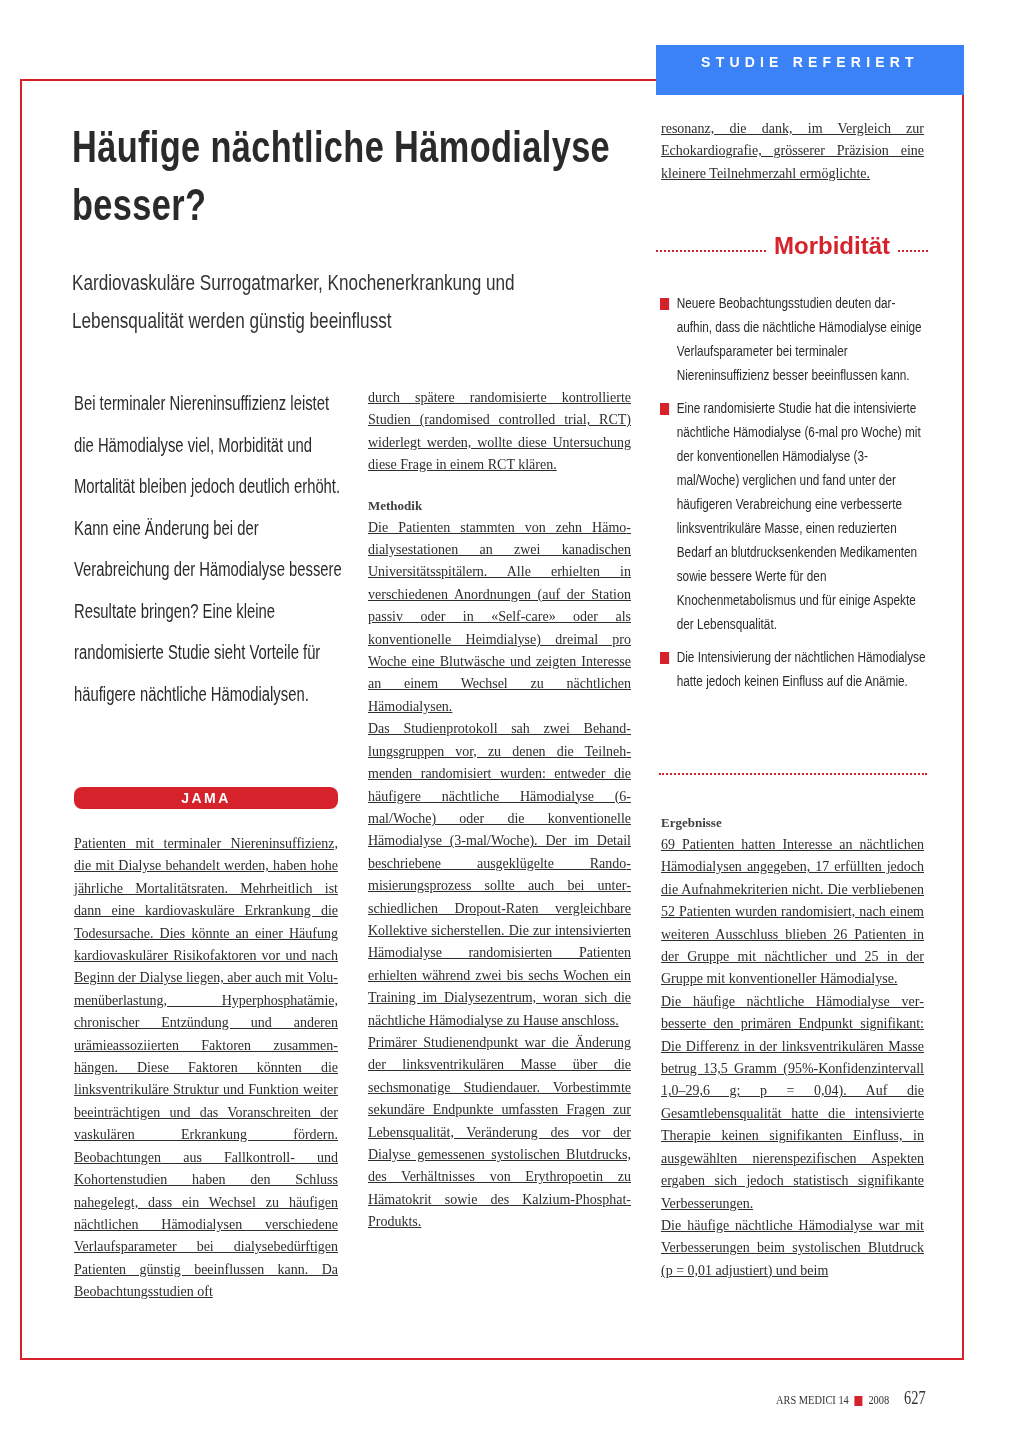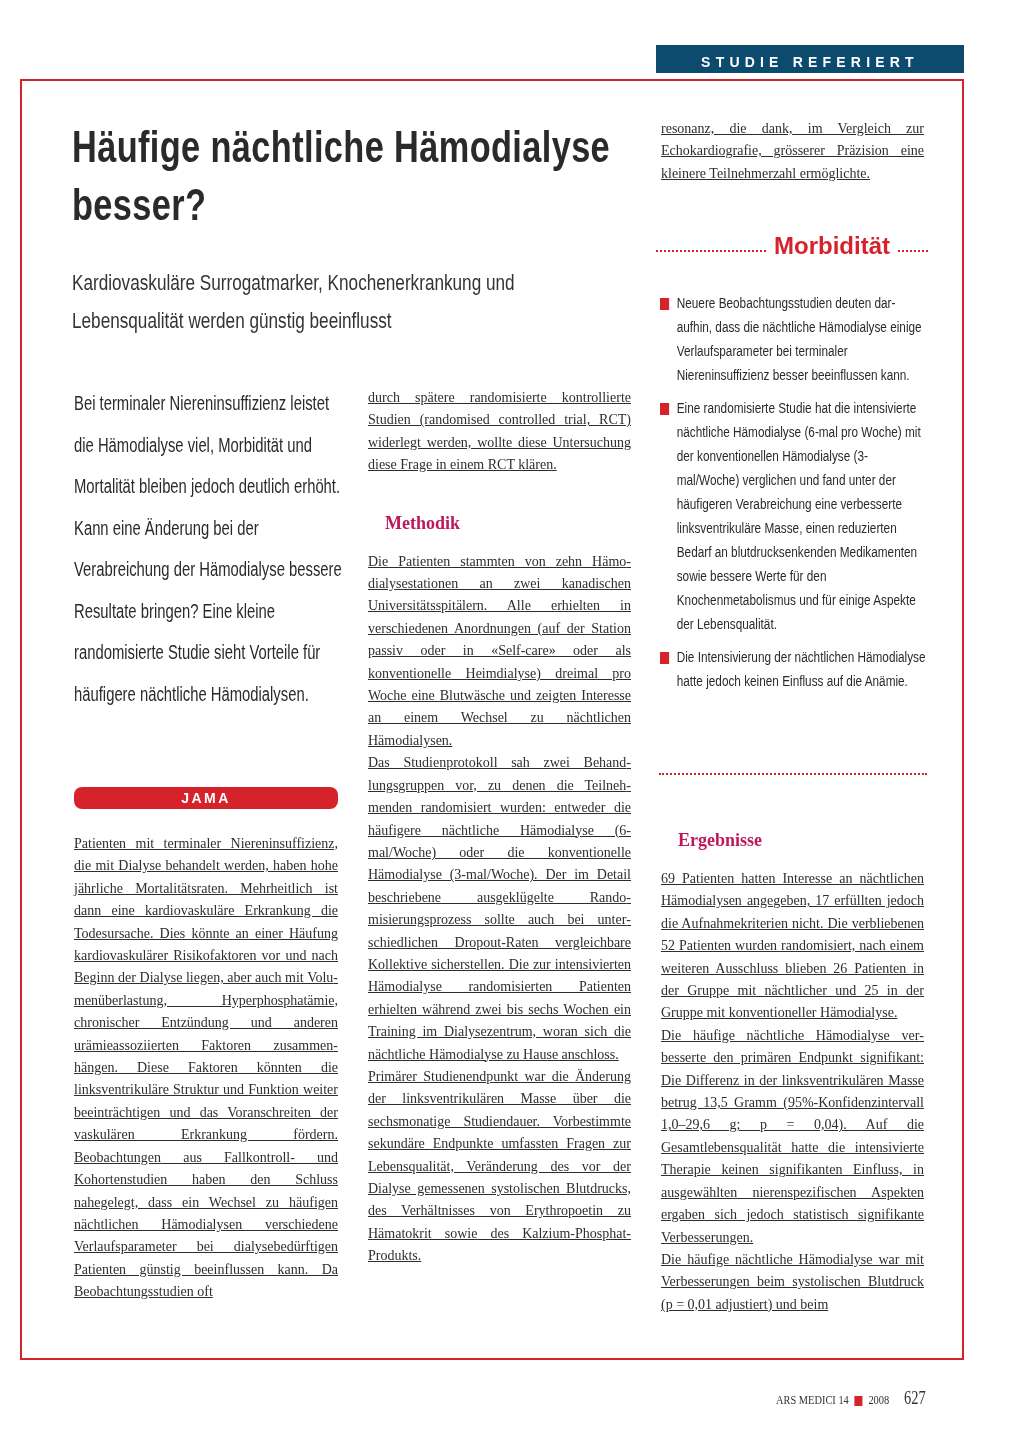--- a/index.html
+++ b/index.html
@@ -1,34 +1,34 @@
 <!DOCTYPE html>
 <html><head>
 <meta charset="utf-8">
 <style>
   html, body { margin: 0; padding: 0; background: #ffffff; }
   body { width: 1024px; height: 1448px; position: relative; overflow: hidden; font-family: "Liberation Serif", serif; color: #2a2a2a; }
 
   .frame { position: absolute; left: 20px; top: 79px; width: 944px; height: 1281px; border: 2px solid #d6222b; box-sizing: border-box; }
-  .rubric { position: absolute; left: 656px; top: 45px; width: 308px; height: 28px; background: #0c4a6e; color: #fff; font-family: "Liberation Sans", sans-serif; font-weight: bold; font-size: 14px; letter-spacing: 5.2px; text-align: center; line-height: 35px; }
+  .rubric { position: absolute; left: 656px; top: 45px; width: 308px; height: 50px; background: #3b82f6; color: #fff; font-family: "Liberation Sans", sans-serif; font-weight: bold; font-size: 14px; letter-spacing: 5.2px; text-align: center; line-height: 35px; }
 
   .title { position: absolute; left: 72px; top: 118px; width: 580px; margin: 0; font-family: "Liberation Sans", sans-serif; font-weight: bold; font-size: 44px; line-height: 58px; color: #2a2a2a; transform: scaleX(0.78); transform-origin: left top; width: 740px; letter-spacing: 0.5px; }
   .subtitle { position: absolute; left: 72px; top: 264px; margin: 0; font-family: "Liberation Sans", sans-serif; font-size: 22px; line-height: 38px; color: #333; transform: scaleX(0.78); transform-origin: left top; width: 660px; font-weight: normal; }
 
   .lead { position: absolute; left: 74px; top: 383px; width: 360px; font-family: "Liberation Sans", sans-serif; font-size: 19.5px; line-height: 41.5px; color: #2a2a2a; transform: scaleX(0.76); transform-origin: left top; }
 
   .source-bar { position: absolute; left: 74px; top: 787px; width: 264px; height: 22px; background: #d6222b; color: #fff; font-family: "Liberation Sans", sans-serif; font-weight: bold; font-size: 14px; letter-spacing: 2.5px; text-align: center; line-height: 22px; border-radius: 8px; }
 
   .col { position: absolute; font-size: 14px; line-height: 22.4px; text-align: justify; color: #2e2e2e; hyphens: manual; }
   .col p { margin: 0; text-decoration: underline; }
   .col1 { left: 74px; top: 833px; width: 264px; }
   .col2 { left: 368px; top: 387px; width: 263px; }
   .col3 { left: 661px; top: 118px; width: 263px; }
   .col3b { left: 661px; top: 812px; width: 263px; }
-  .col h3 { margin: 17px; font-size: 18px; font-weight: bold; line-height: 22px; color: #be185d; }
+  .col h3 { margin: 0; font-size: 13px; font-weight: bold; line-height: 22px; color: #404040; }
   .gap { height: 18px; }
 
   .merk-title { position: absolute; left: 656px; top: 232px; width: 272px; display: flex; align-items: center; }
   .merk-title .dots { flex: 1; border-bottom: 2px dotted #d6222b; height: 0; margin-top: 10px; }
   .merk-title .dots.short { flex: 0 0 30px; }
   .merk-title .label { font-family: "Liberation Sans", sans-serif; font-weight: bold; color: #d6222b; font-size: 24px; padding: 0 8px; }
 
   .merk-list { position: absolute; left: 660px; top: 291px; width: 350px; list-style: none; margin: 0; padding: 0; font-family: "Liberation Sans", sans-serif; font-size: 15.5px; line-height: 24px; color: #2a2a2a; transform: scaleX(0.76); transform-origin: left top; }
   .merk-list li { position: relative; padding-left: 22px; margin-bottom: 9px; }
   .merk-list li .bullet { position: absolute; left: 0; top: 7px; width: 12px; height: 12px; background: #d6222b; }

